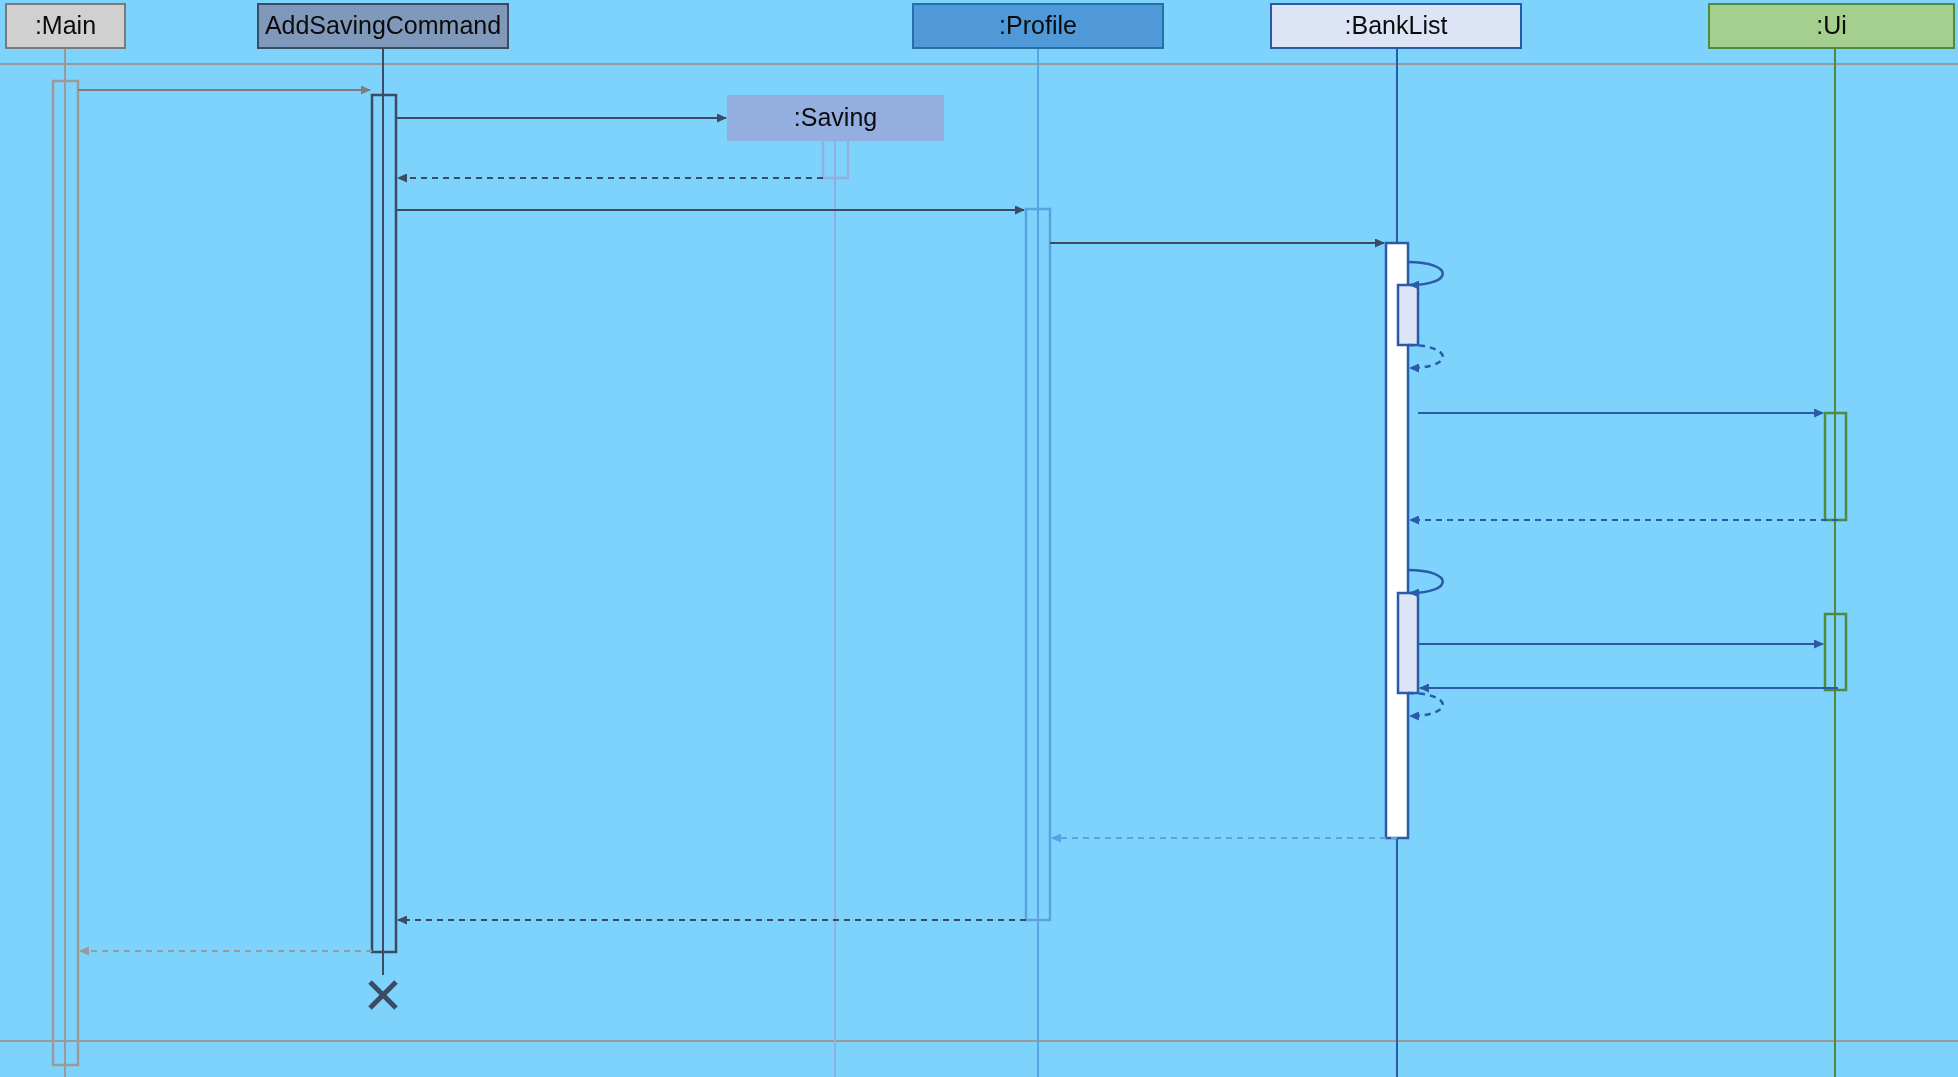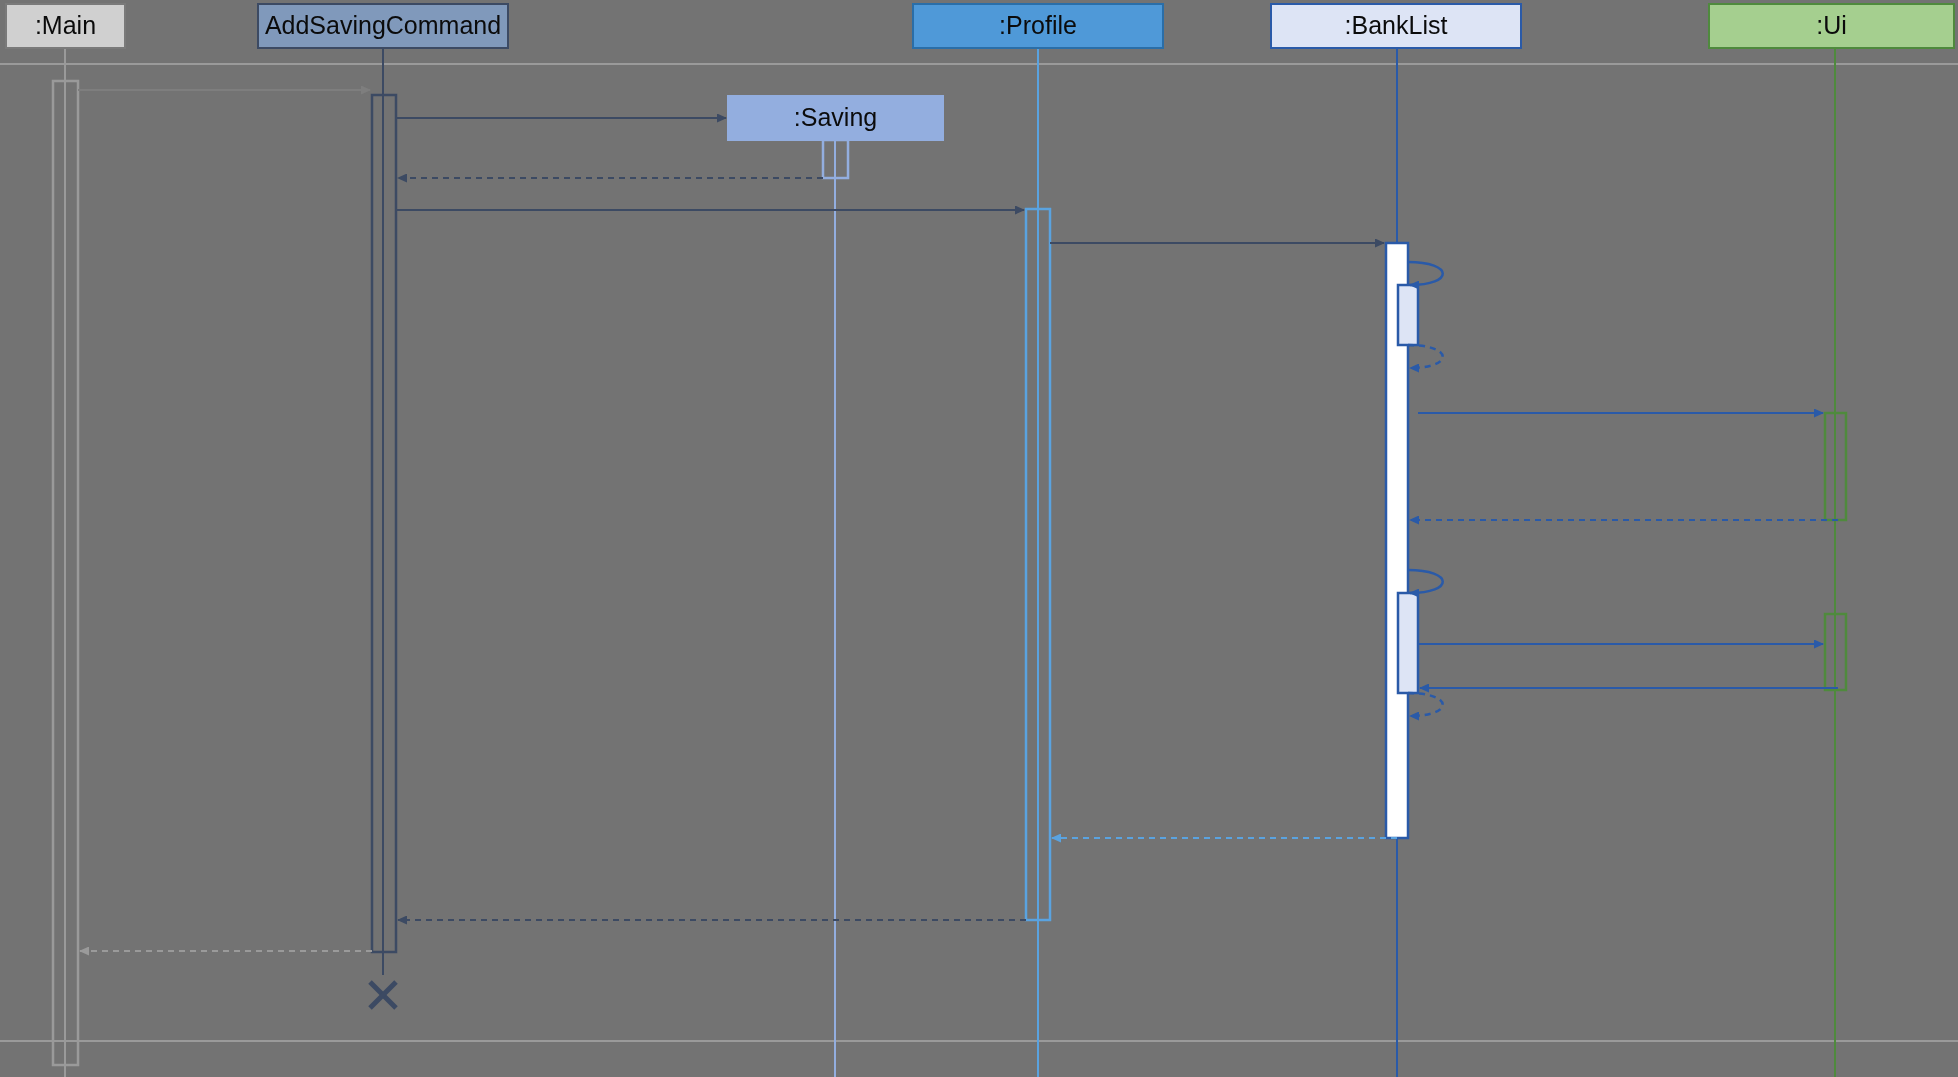--- a/index.html
+++ b/index.html
@@ -8,21 +8,21 @@
     padding: 0;
     background: #000000;
   }
   body {
     font-family: "Liberation Sans", sans-serif;
   }
   #canvas {
     position: relative;
     width: 1958px;
     height: 1077px;
-    background: #737373;
+    background: #7dd3fc;
     overflow: hidden;
     text-align: right;
   }
   svg.diagram {
     position: absolute;
     left: 0;
     top: 0;
     width: 1958px;
     height: 1077px;
     display: block;

